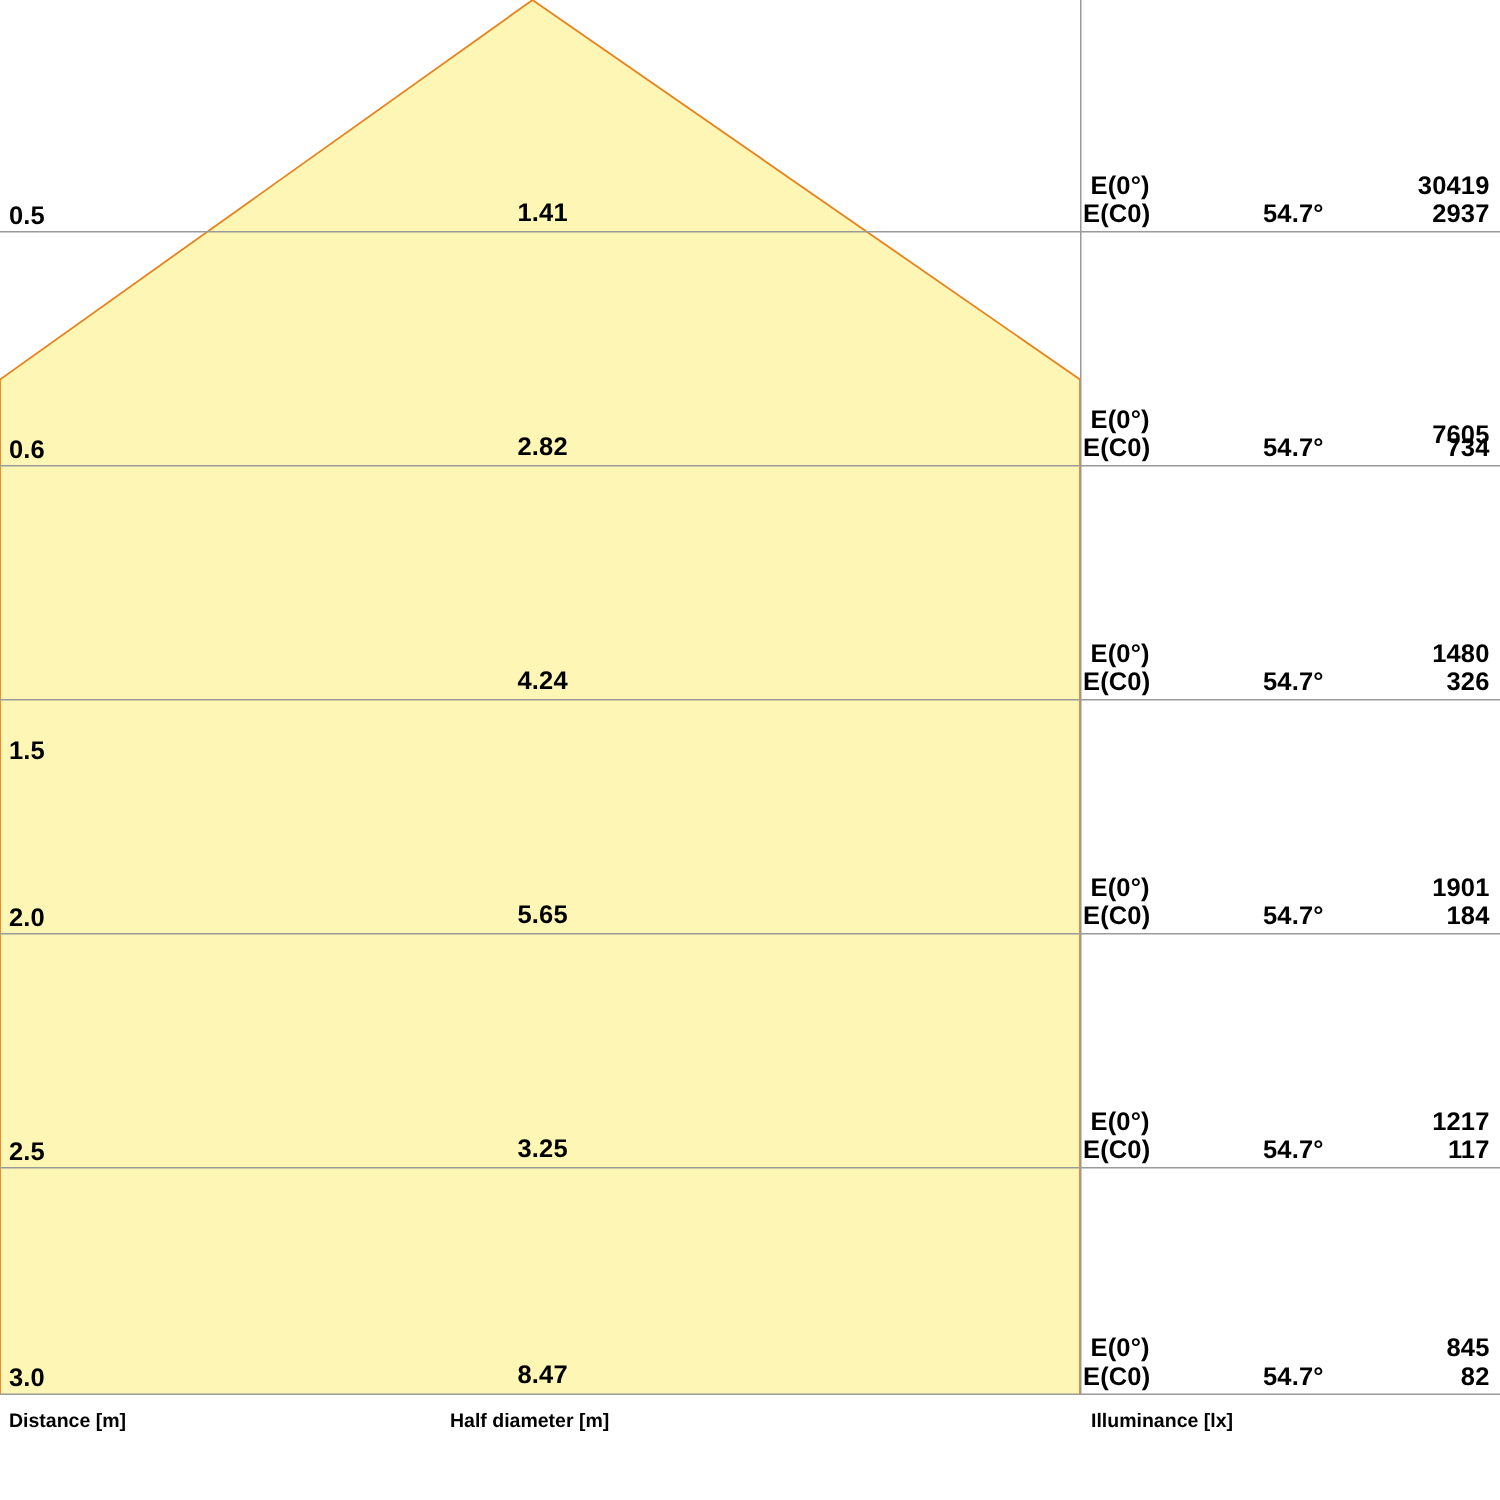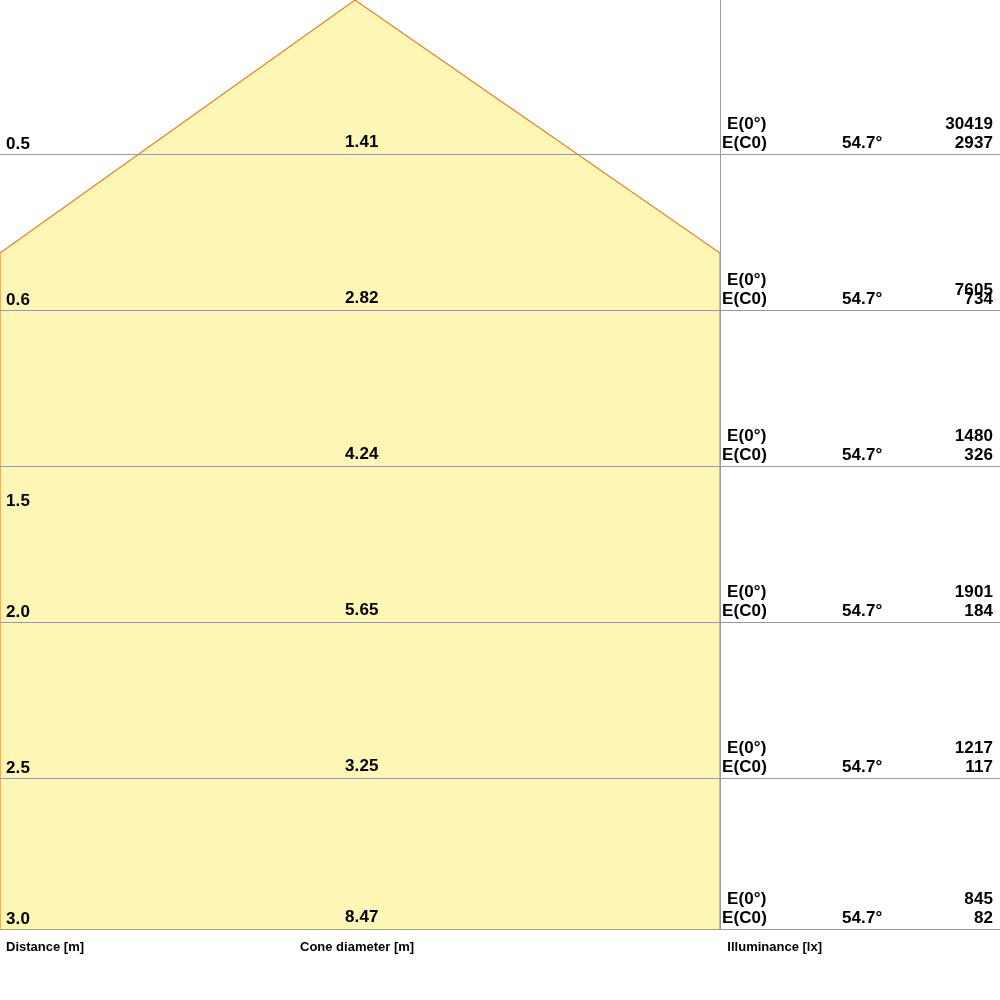--- a/index.html
+++ b/index.html
@@ -170,18 +170,18 @@
     <div class="row-label e0-key" style="top:889px;">E(0°)</div>
     <div class="row-label e0-val" style="top:889px;">845</div>
     <div class="row-label ec0-key" style="top:908px;">E(C0)</div>
     <div class="row-label angle-val" style="top:908px;">54.7°</div>
     <div class="row-label ec0-val" style="top:908px;">82</div>
 
   </div>
 
   <div class="caption-row">
     <div class="caption cap-distance">Distance [m]</div>
-    <div class="caption cap-cone">Cone diameter [m]</div>
+    <div class="caption cap-cone">Half diameter [m]</div>
     <div class="caption cap-illum">Illuminance [lx]</div>
   </div>
 
 
 </div>
 
 </body></html>

